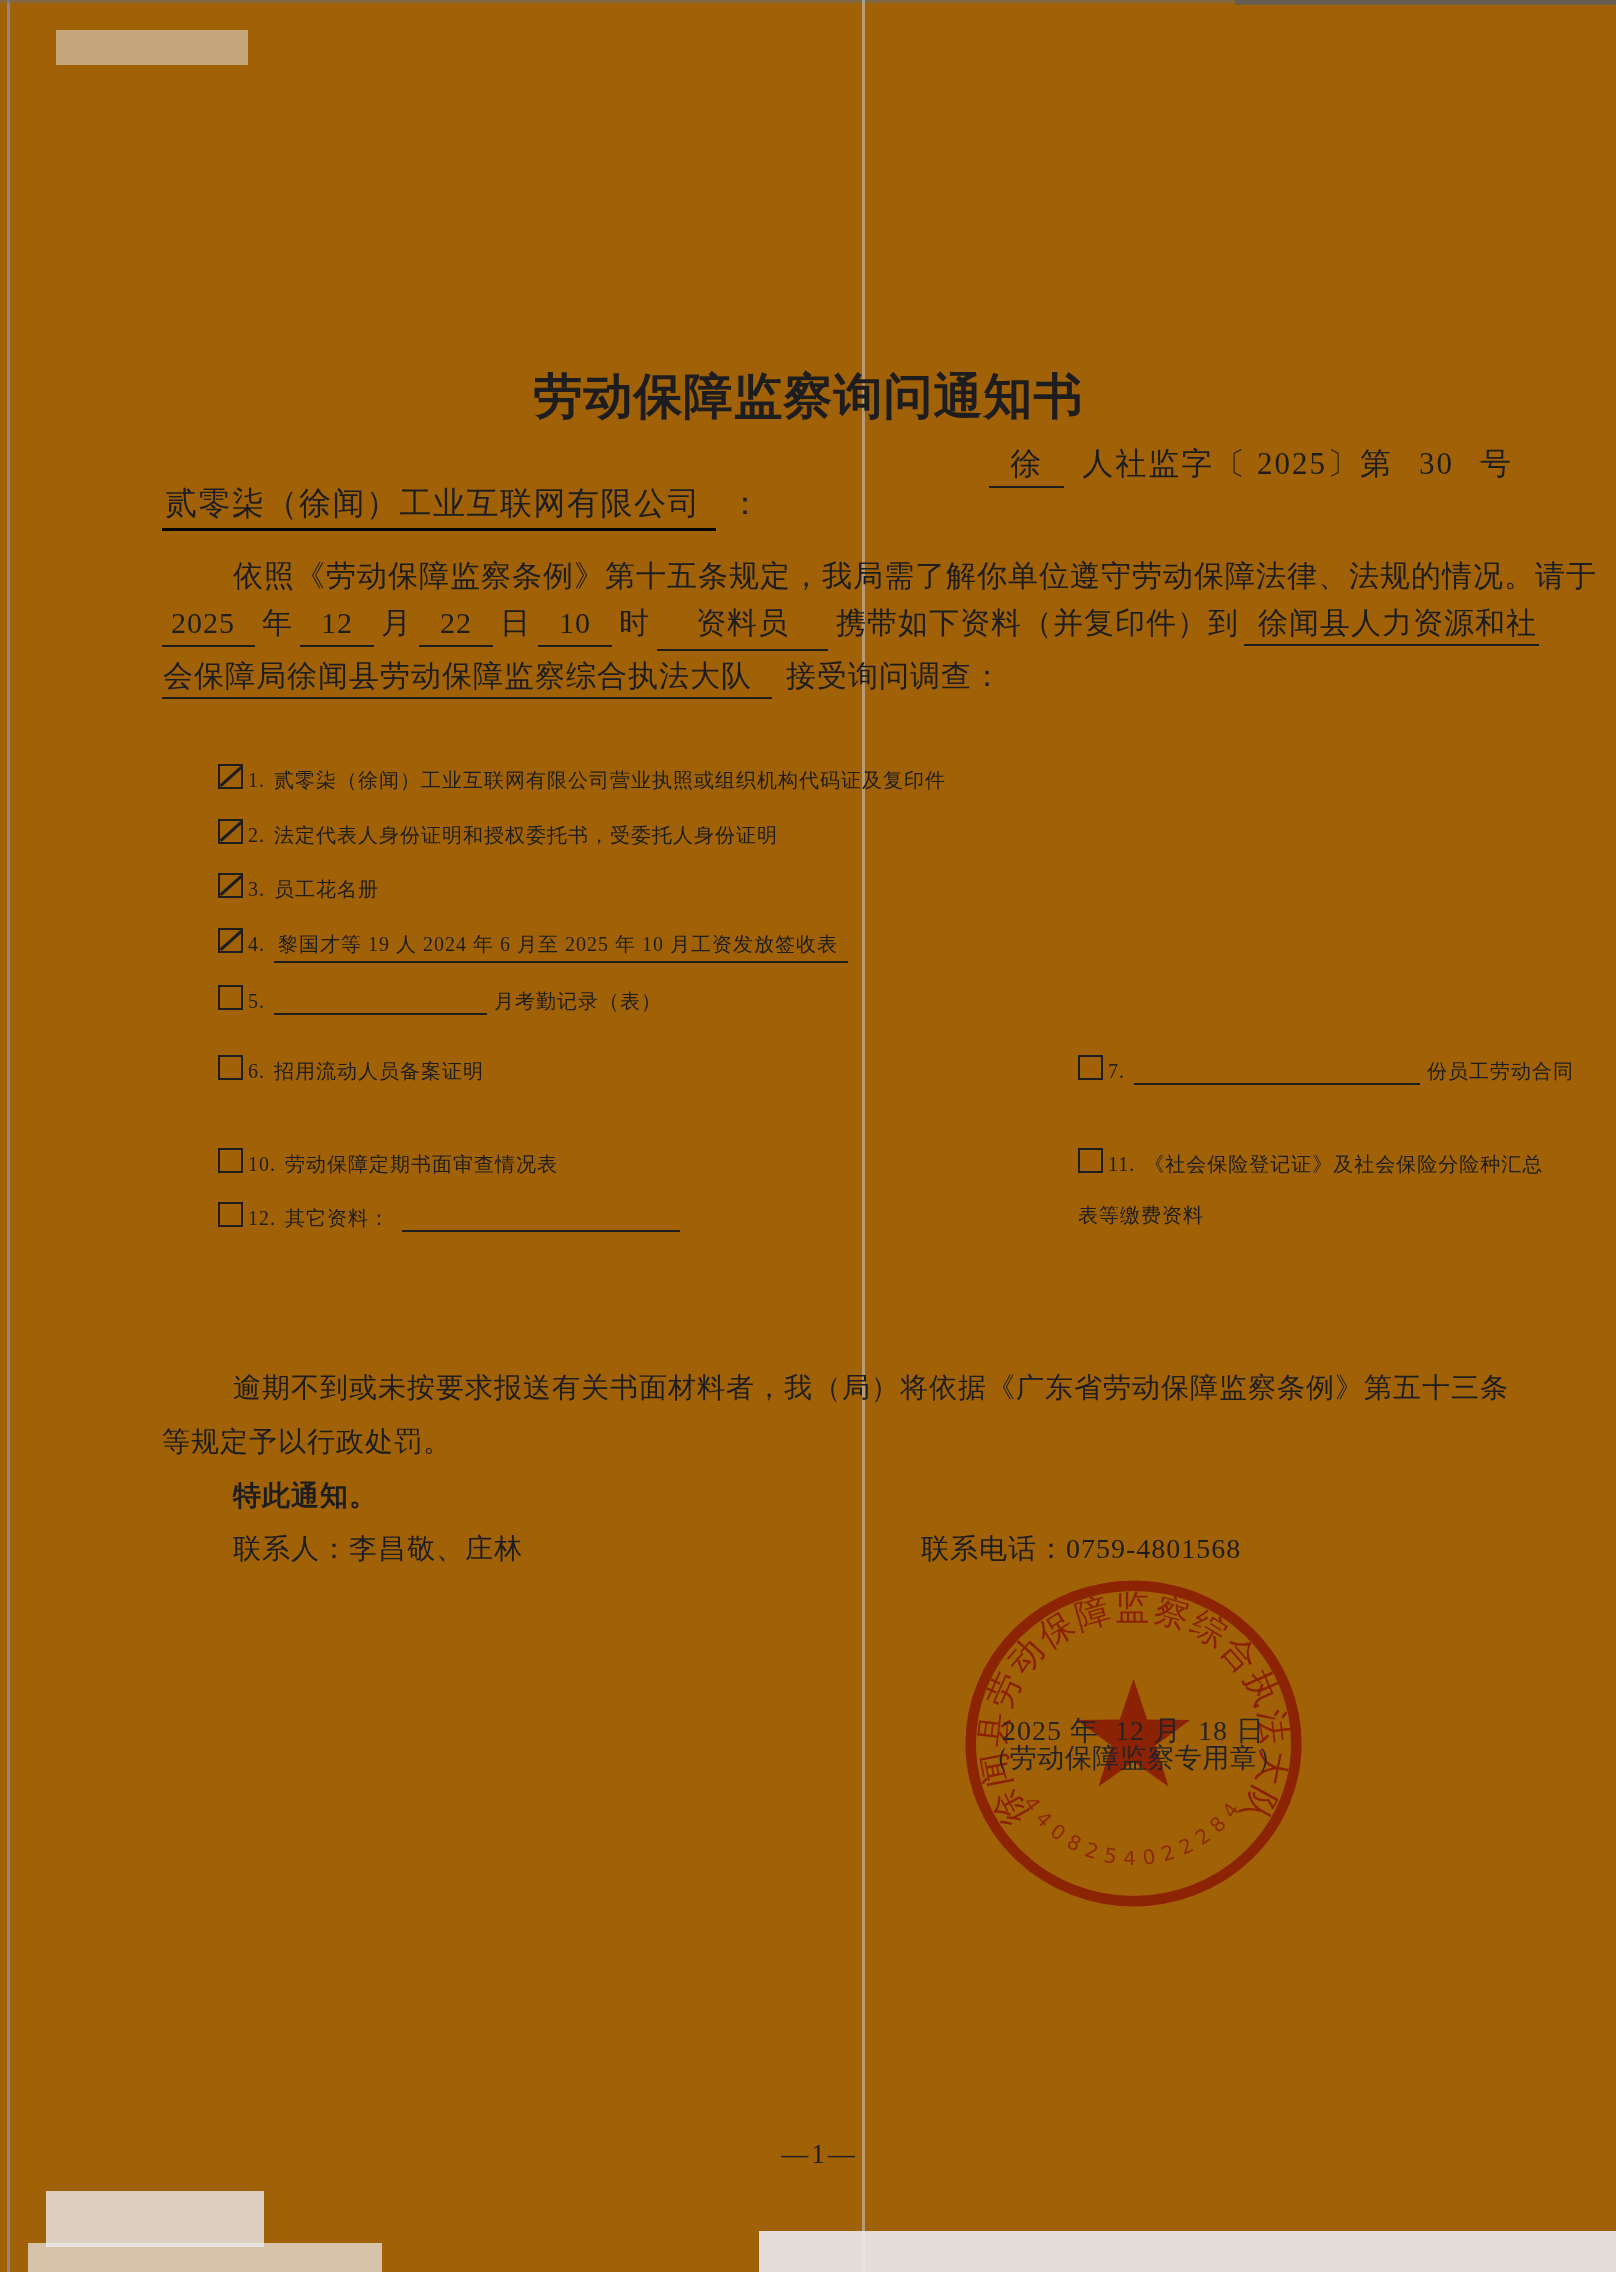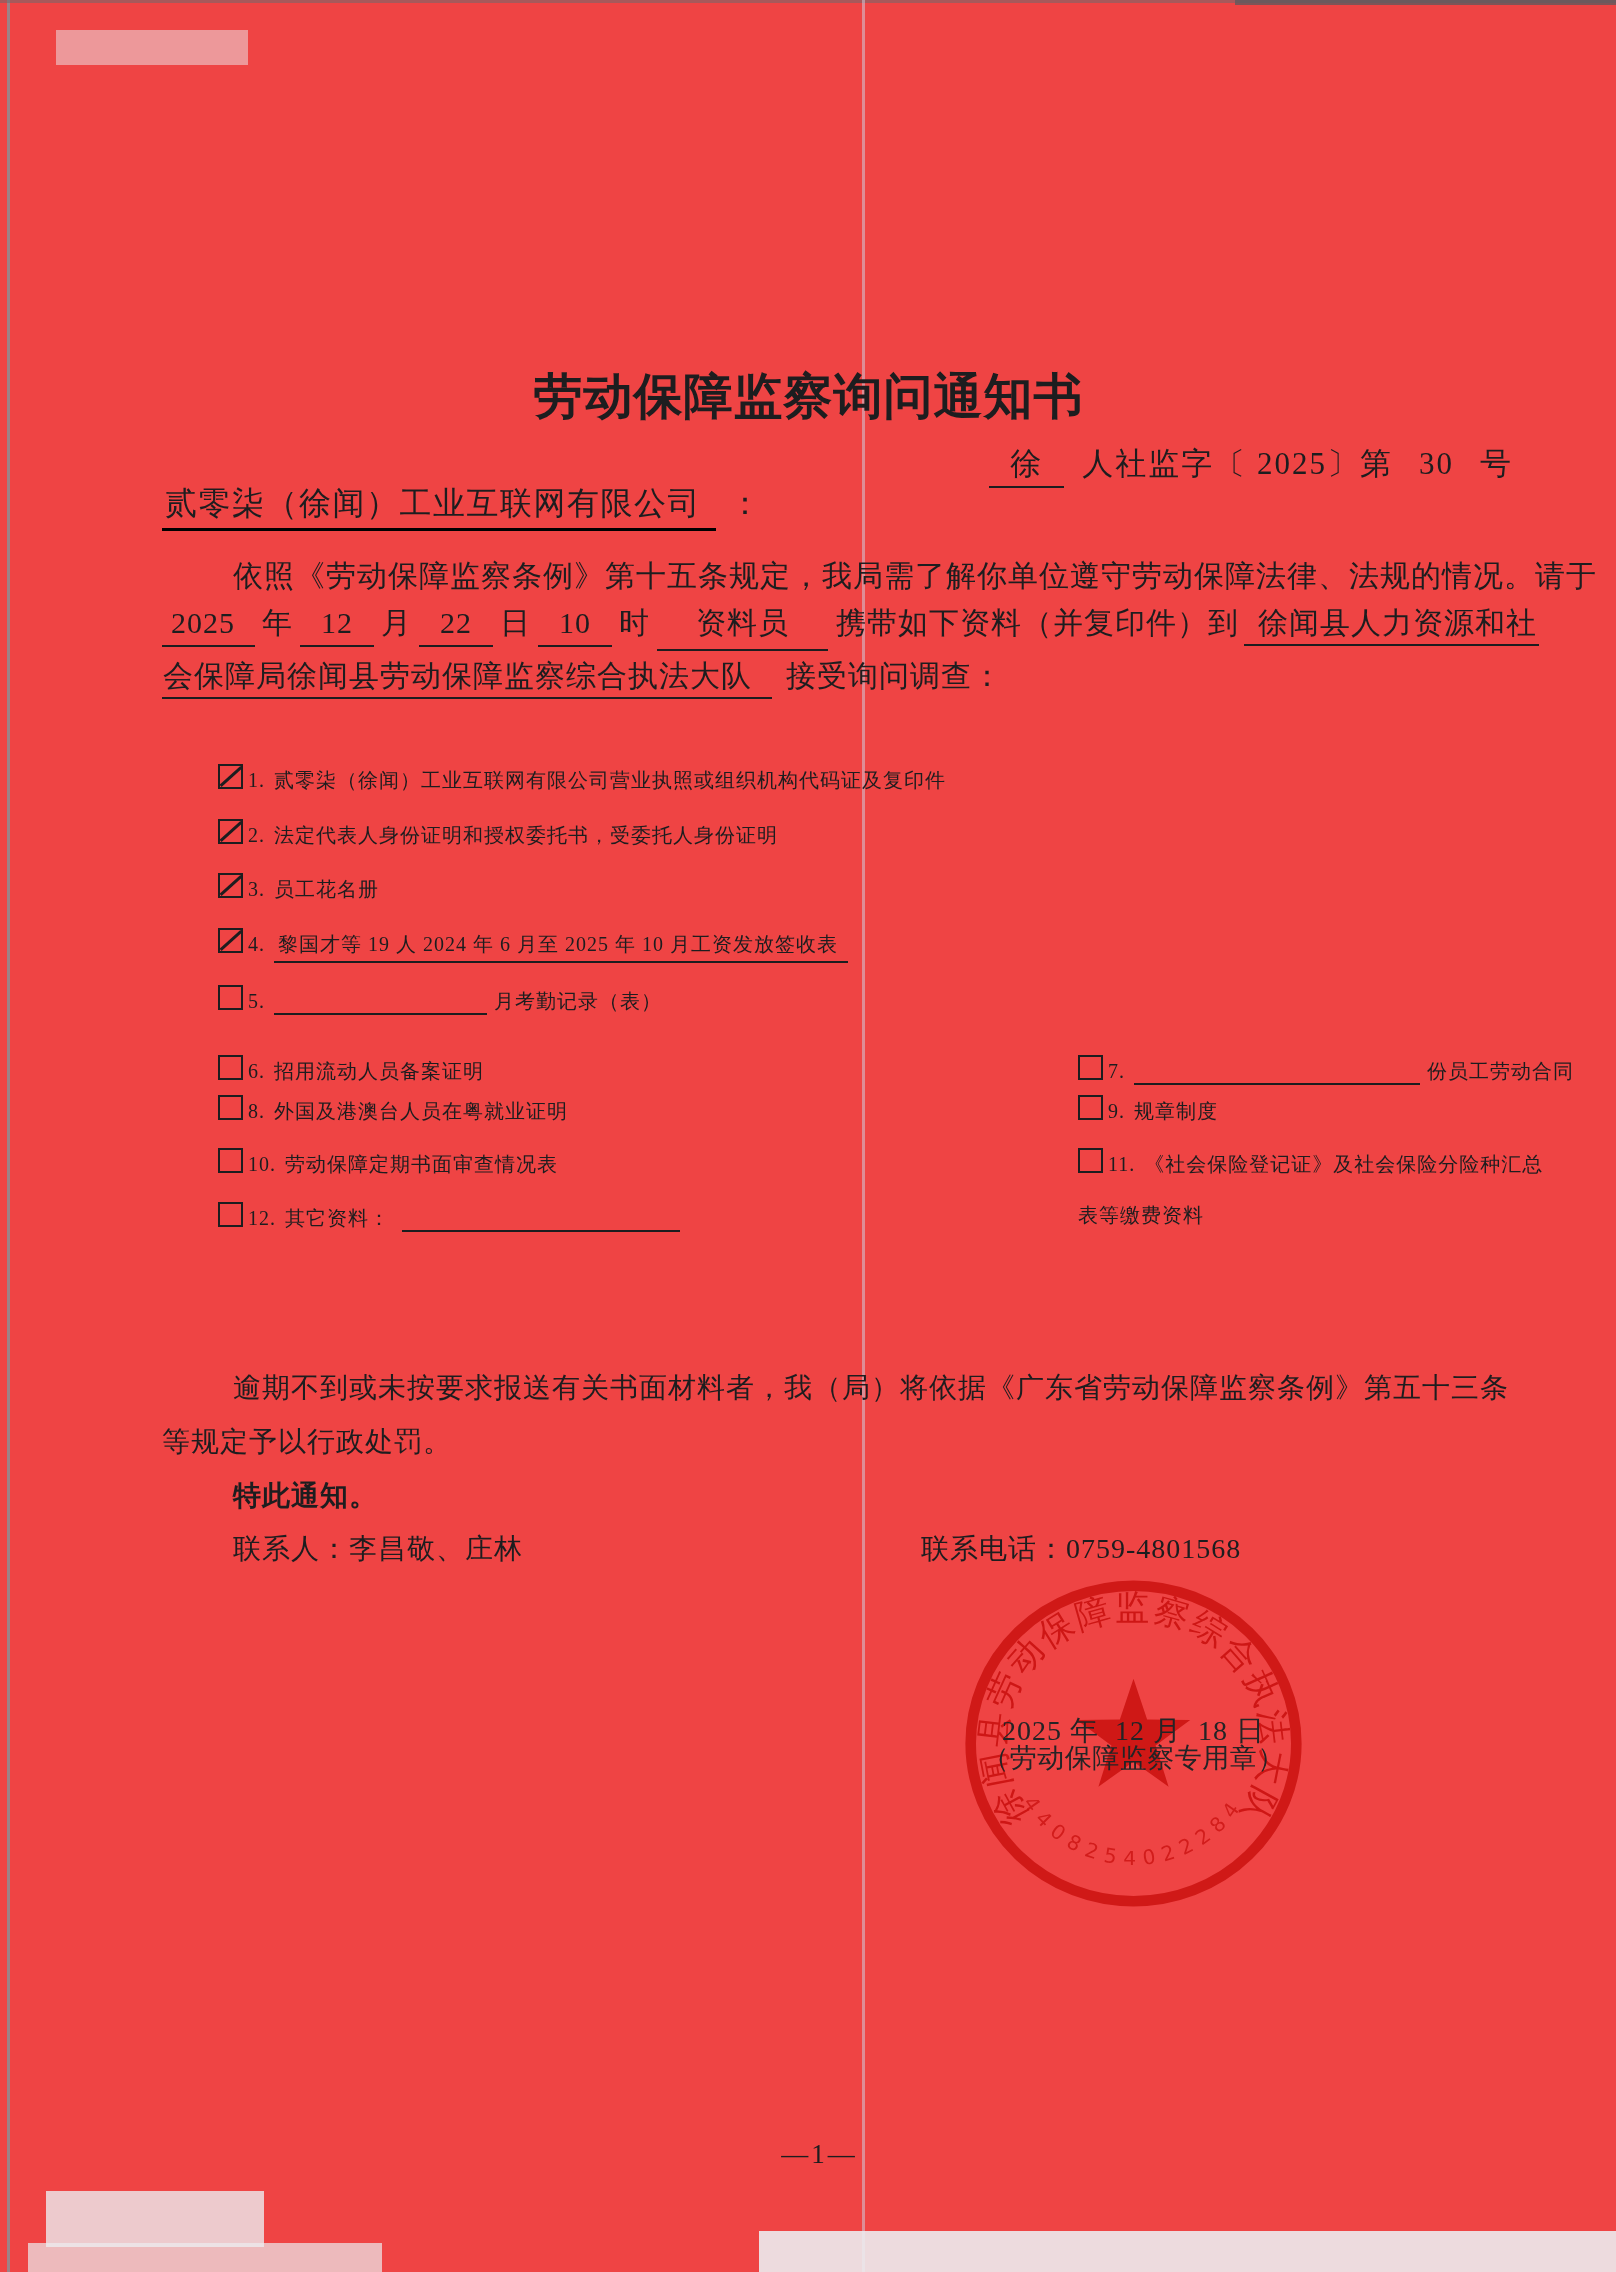--- a/index.html
+++ b/index.html
@@ -1,19 +1,19 @@
 <!DOCTYPE html>
 <html style="font-size:8px"><head>
 <meta charset="utf-8">
 <style>
   html,body{margin:0;padding:0;background:#e9e9ec;}
   .page{
     position:relative;
     width:1617px;height:2273px;
-    background:#ef4444;
+    background:#a16207;
     overflow:hidden;
     font-family:"Liberation Serif", serif;
     color:#1d1d1f;
   }
   .abs{position:absolute;white-space:nowrap;}
   
   .edge-left{position:absolute;left:6.6px;top:0;width:3px;height:2273px;background:#8d8d93;opacity:.85;}
   .edge-top{position:absolute;left:0;top:0;width:1617px;height:3px;background:#6b6b70;opacity:.55;}
   .edge-top2{position:absolute;left:1235px;top:0;width:382px;height:4.6px;background:#59595e;opacity:.75;}
   .fold-line{position:absolute;left:862px;top:0;width:3px;height:2273px;background:#cdd4e6;opacity:.5;}
@@ -136,28 +136,20 @@
 
   <div class="row r6">
     <span>
       <span class="cbx"></span><span class="num-lab">6.</span><span>招用流动人员备案证明</span>
     </span>
     <span class="col2">
       <span class="cbx"></span><span class="num-lab">7.</span><span class="blank bl-7"></span><span>份员工劳动合同</span>
     </span>
   </div>
 
-  <div class="row r7">
-    <span>
-      <span class="cbx"></span><span class="num-lab">8.</span><span>外国及港澳台人员在粤就业证明</span>
-    </span>
-    <span class="col2">
-      <span class="cbx"></span><span class="num-lab">9.</span><span>规章制度</span>
-    </span>
-  </div>
 
   <div class="row r8">
     <span>
       <span class="cbx"></span><span class="num-lab">10.</span><span>劳动保障定期书面审查情况表</span>
     </span>
     <span class="col2">
       <span class="cbx"></span><span class="num-lab">11.</span><span>《社会保险登记证》及社会保险分险种汇总</span>
     </span>
   </div>
 

